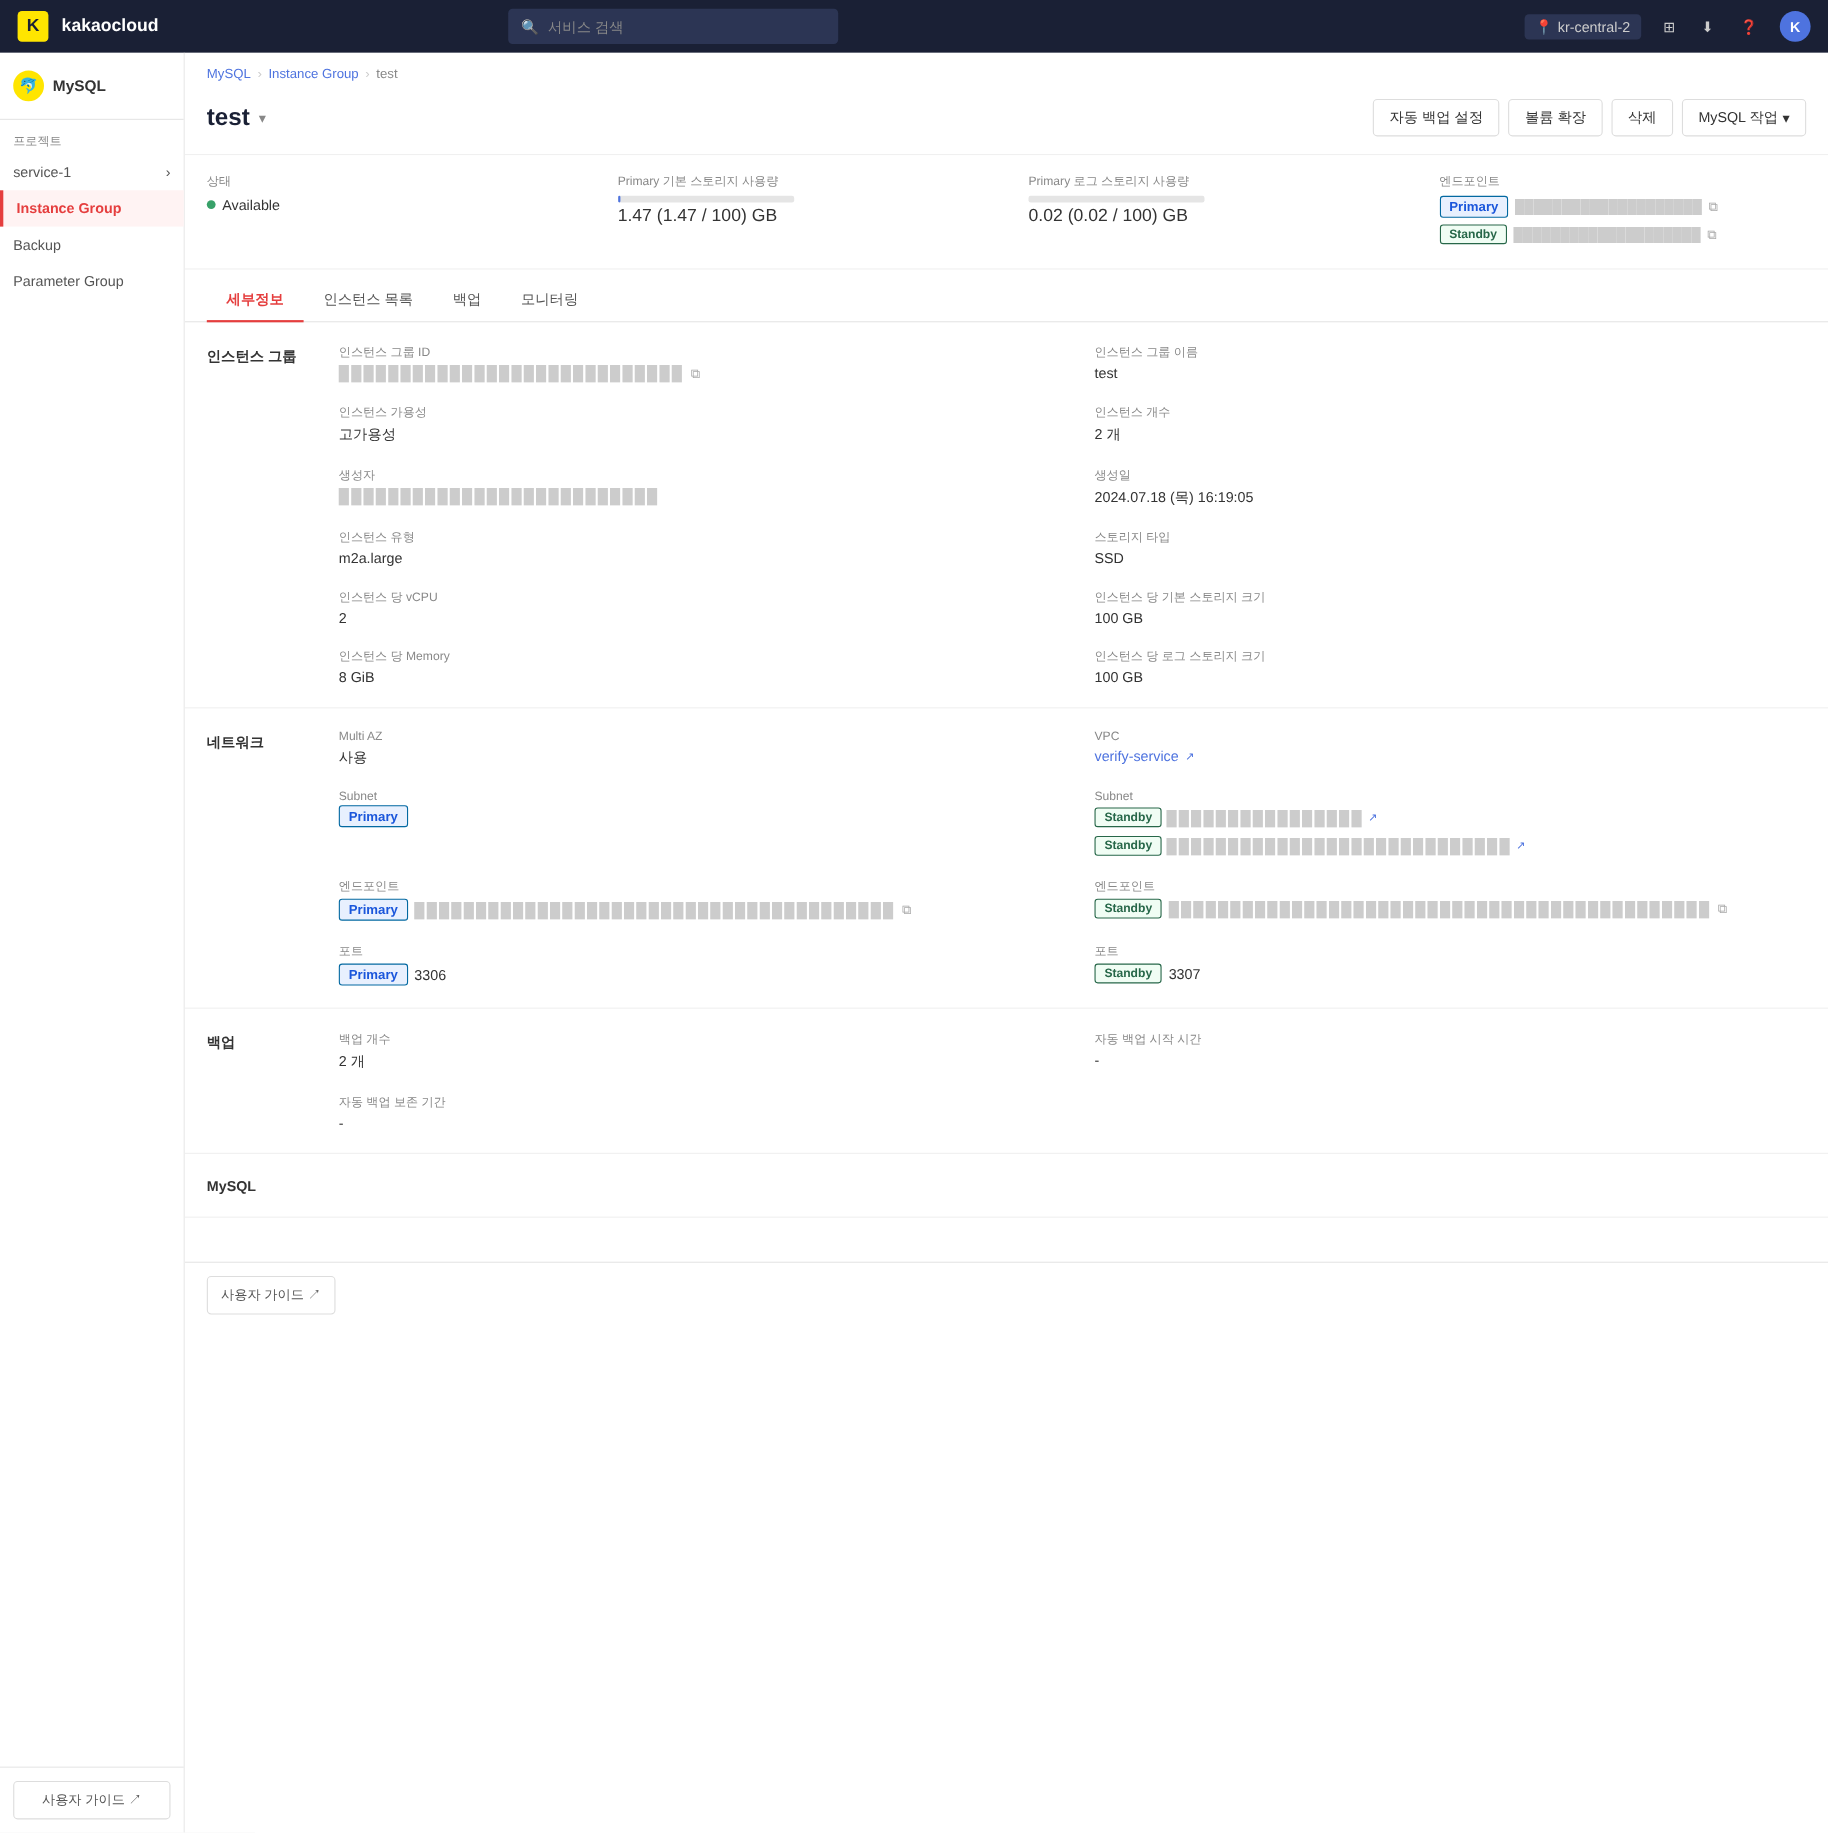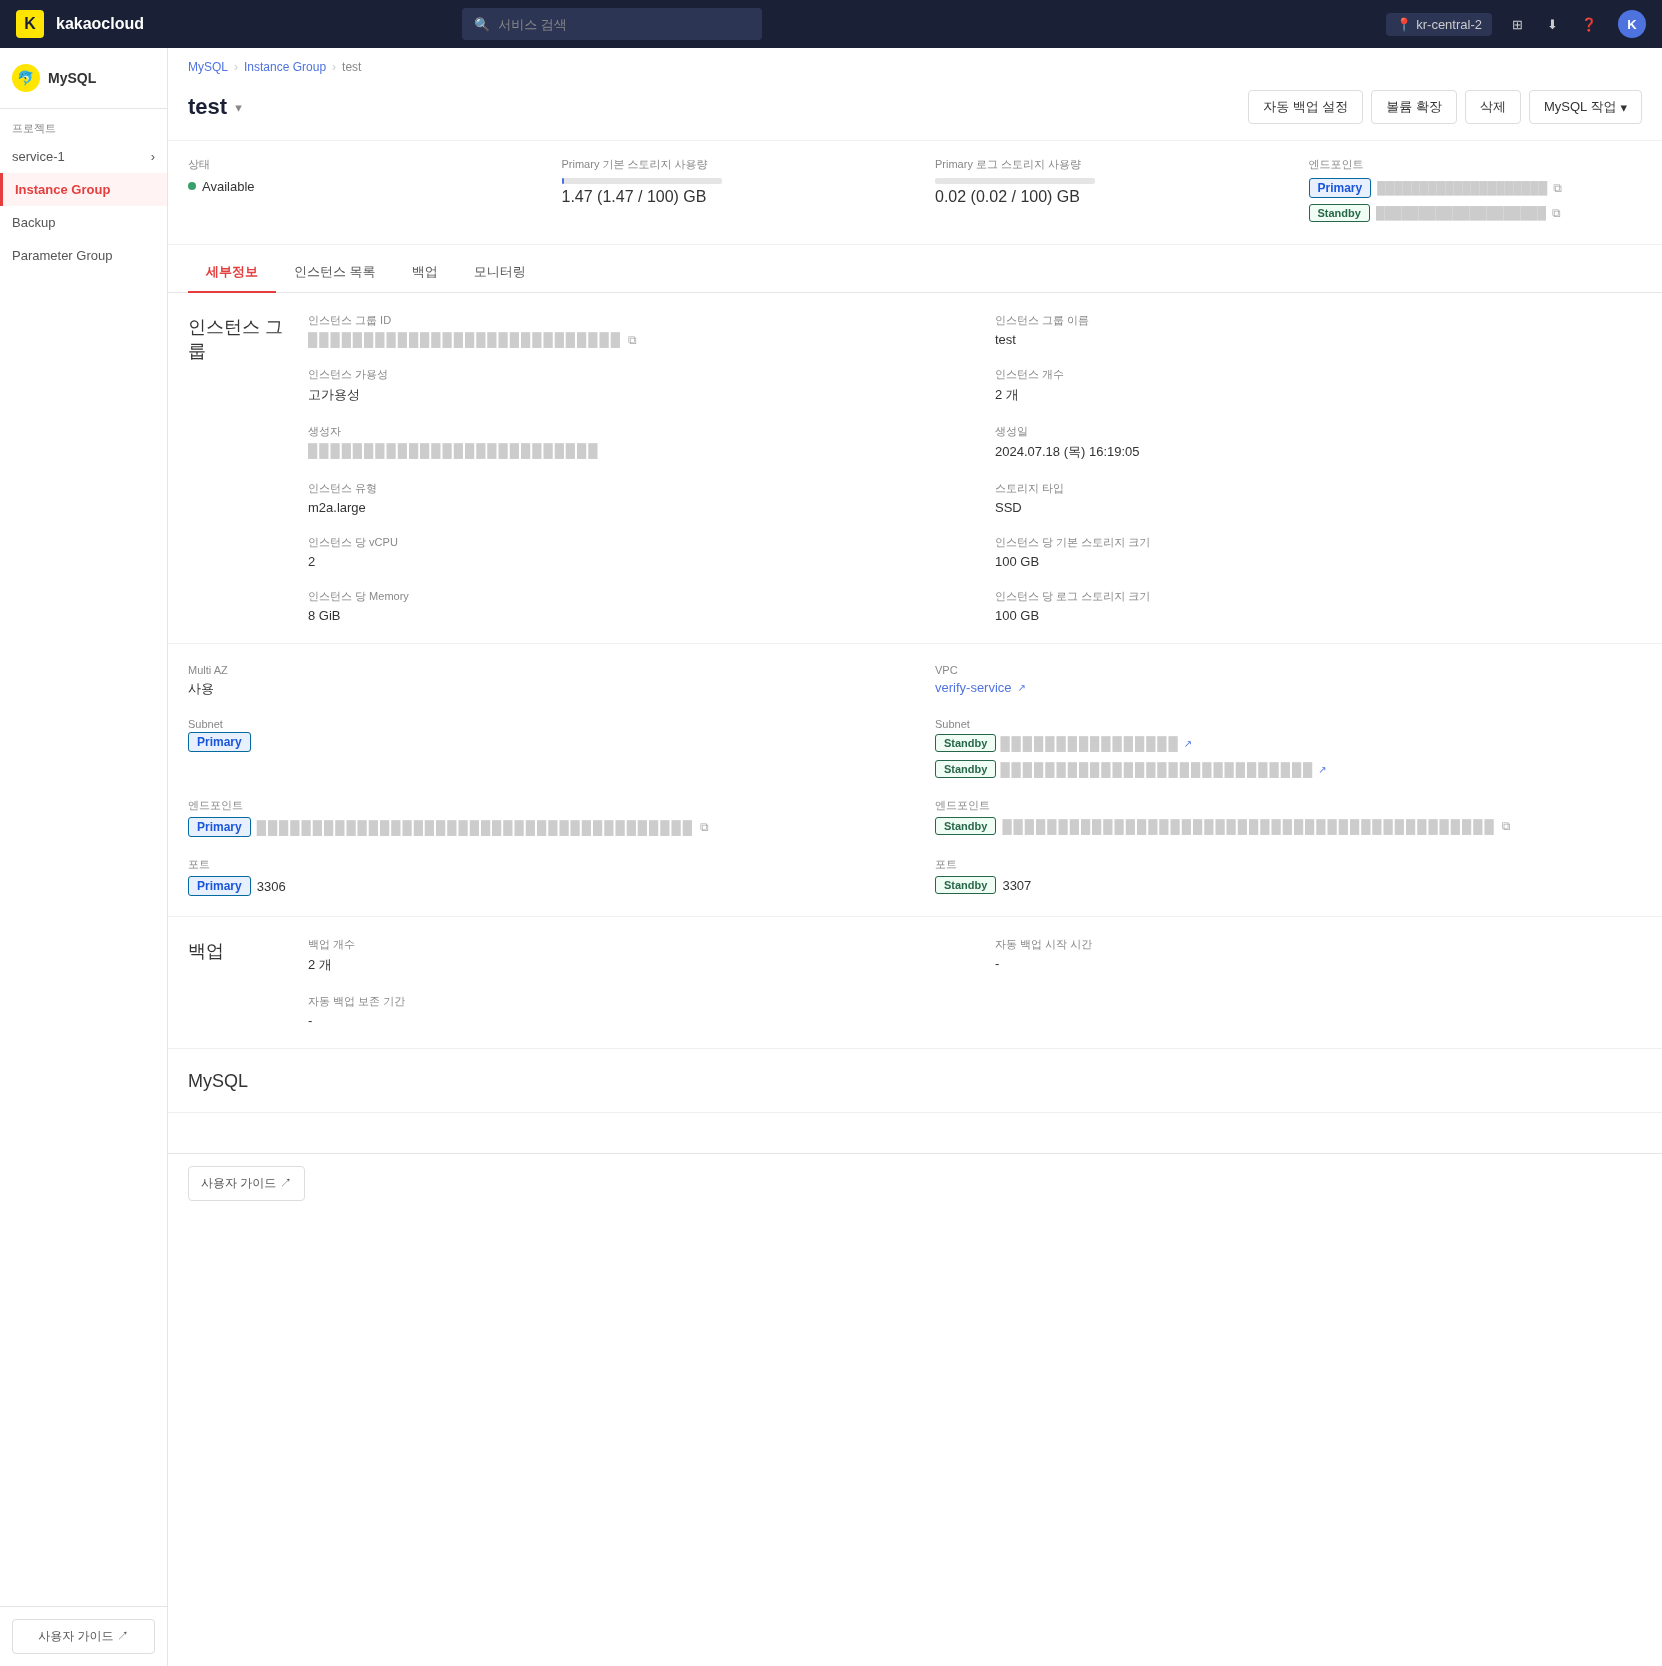--- a/index.html
+++ b/index.html
@@ -274,22 +274,22 @@
     .detail-sections { padding: 0 0 40px; }
     .detail-section {
       display: flex;
       border-bottom: 1px solid #f0f0f0;
       padding: 20px;
       gap: 20px;
     }
     .section-title {
       width: 100px;
       flex-shrink: 0;
-      font-size: 18px;
-      font-weight: 400;
+      font-size: 13px;
+      font-weight: 700;
       color: #333;
       padding-top: 2px;
     }
     .section-fields { flex: 1; display: grid; grid-template-columns: 1fr 1fr; gap: 20px 40px; }
     .field-item {}
     .field-label { font-size: 11px; color: #888; margin-bottom: 4px; }
     .field-value { font-size: 13px; color: #333; }
     .field-value.redacted { color: #ccc; letter-spacing: 2px; }
     .field-value.link { color: #4e73df; cursor: pointer; text-decoration: none; display: flex; align-items: center; gap: 4px; }
     .field-value-row { display: flex; align-items: center; gap: 6px; }
@@ -470,20 +470,21 @@
             <div class="field-value">8 GiB</div>
           </div>
           <div class="field-item">
             <div class="field-label">인스턴스 당 로그 스토리지 크기</div>
             <div class="field-value">100 GB</div>
           </div>
         </div>
       </div>
 
       <div class="detail-section">
+        <div class="section-title">네트워크</div>
         <div class="section-fields">
           <div class="field-item">
             <div class="field-label">Multi AZ</div>
             <div class="field-value">사용</div>
           </div>
           <div class="field-item">
             <div class="field-label">VPC</div>
             <div class="field-value-row">
               <a class="field-value link">verify-service</a>
               <span class="ext-link-icon">↗</span>

